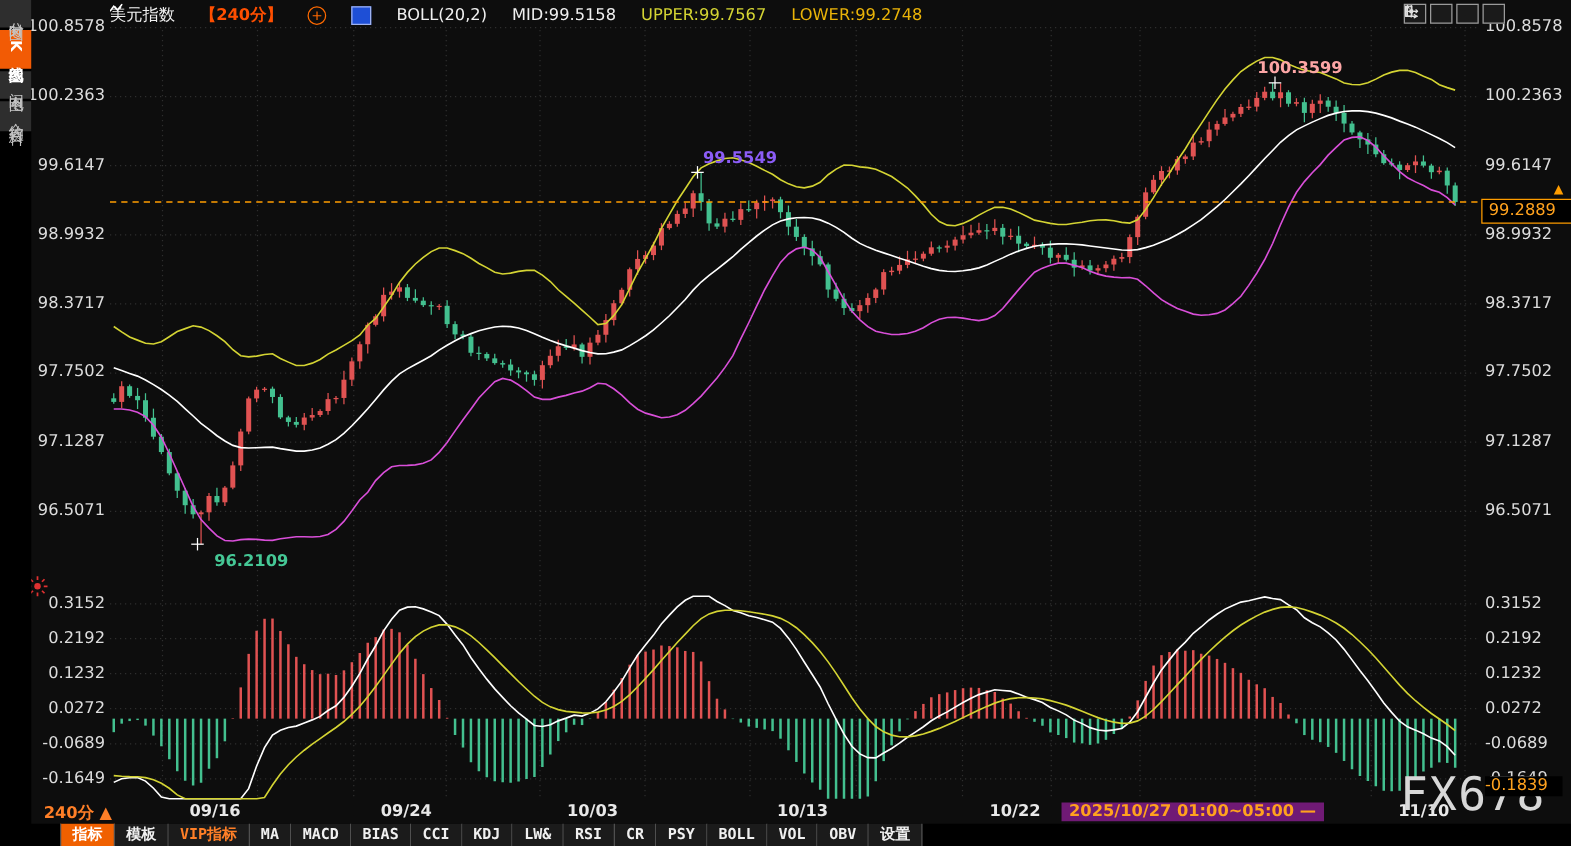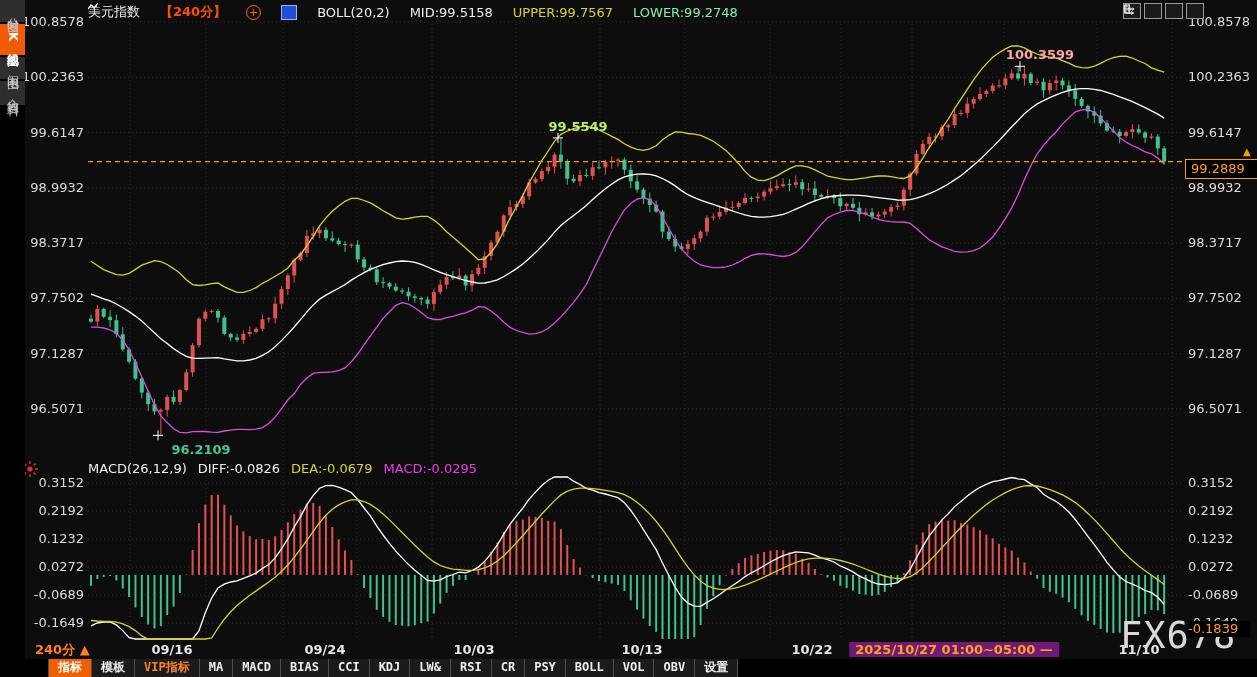--- a/index.html
+++ b/index.html
@@ -14,21 +14,21 @@
   .side-tab.active{background:#f25b05;color:#fff;font-weight:bold;}
 
   .chart-area{position:absolute;left:0;top:0;width:1257px;height:662px;}
   svg{position:absolute;left:0;top:0;}
 
   
   .hdr{position:absolute;left:88px;top:3px;display:flex;align-items:center;gap:20px;
     font-size:13px;color:#f0f0f0;z-index:3;white-space:nowrap;}
   .hdr .tag{color:#ff4f00;font-weight:bold;}
   .hdr .up{color:#d4d433;}
-  .hdr .lo{color:#86efac;}
+  .hdr .lo{color:#eab308;}
   .circle-plus{display:inline-flex;width:13px;height:13px;border:1px solid #ff6a00;border-radius:50%;
     color:#ff6a00;font-size:11px;line-height:11px;align-items:center;justify-content:center;cursor:pointer;}
   .mini-chart{display:inline-flex;width:14px;height:13px;background:#1e4fd6;border:1px solid #9fb2ef;
     align-items:center;justify-content:center;cursor:pointer;}
 
   
   .icon-group{position:absolute;left:1123px;top:3px;display:flex;gap:3px;z-index:3;}
   .tool-icon{width:16px;height:14px;background:#1a1a1a;border:1px solid #9a9a9a;display:flex;
     align-items:center;justify-content:center;cursor:pointer;}
 
@@ -702,33 +702,27 @@
       <div class="axlab left" style="top: 558.983px;">0.0272</div>
       <div class="axlab right" style="top: 558.983px;">0.0272</div>
       <div class="axlab left" style="top: 587.006px;">-0.0689</div>
       <div class="axlab right" style="top: 587.006px;">-0.0689</div>
       <div class="axlab left" style="top: 615px;">-0.1649</div>
       <div class="axlab right" style="top: 615px;">-0.1649</div>
     </div>
 
   <div id="markers">
       <div class="marker-label" style="left: 201px; top: 442.347px; color: rgb(69, 199, 149);">96.2109</div>
-      <div class="marker-label" style="left: 578px; top: 118.895px; color: #bef264;">99.5549</div>
+      <div class="marker-label" style="left: 592px; top: 118.895px; color: #8b5cf6;">99.5549</div>
       <div class="marker-label" style="left: 1040px; top: 47.2888px; color: #fca5a5;">100.3599</div>
     </div>
 
   <div class="price-box">99.2889</div>
   <div class="price-box-arrow">▲</div>
 
-  <div class="macd-hdr">
-    <span>MACD(26,12,9)</span>
-    <span>DIFF:-0.0826</span>
-    <span class="dea">DEA:-0.0679</span>
-    <span class="mac">MACD:-0.0295</span>
-  </div>
 
   <span class="live-icon">
     <svg width="18" height="18">
       <circle cx="9" cy="9" r="2.6" fill="#e03131"></circle>
       <g stroke="#e03131" stroke-width="1.4">
         <line x1="9" y1="1" x2="9" y2="4"></line>
           <line x1="9" y1="14" x2="9" y2="17"></line>
         <line x1="1" y1="9" x2="4" y2="9"></line>
           <line x1="14" y1="9" x2="17" y2="9"></line>
         <line x1="3.4" y1="3.4" x2="5.4" y2="5.4"></line>

